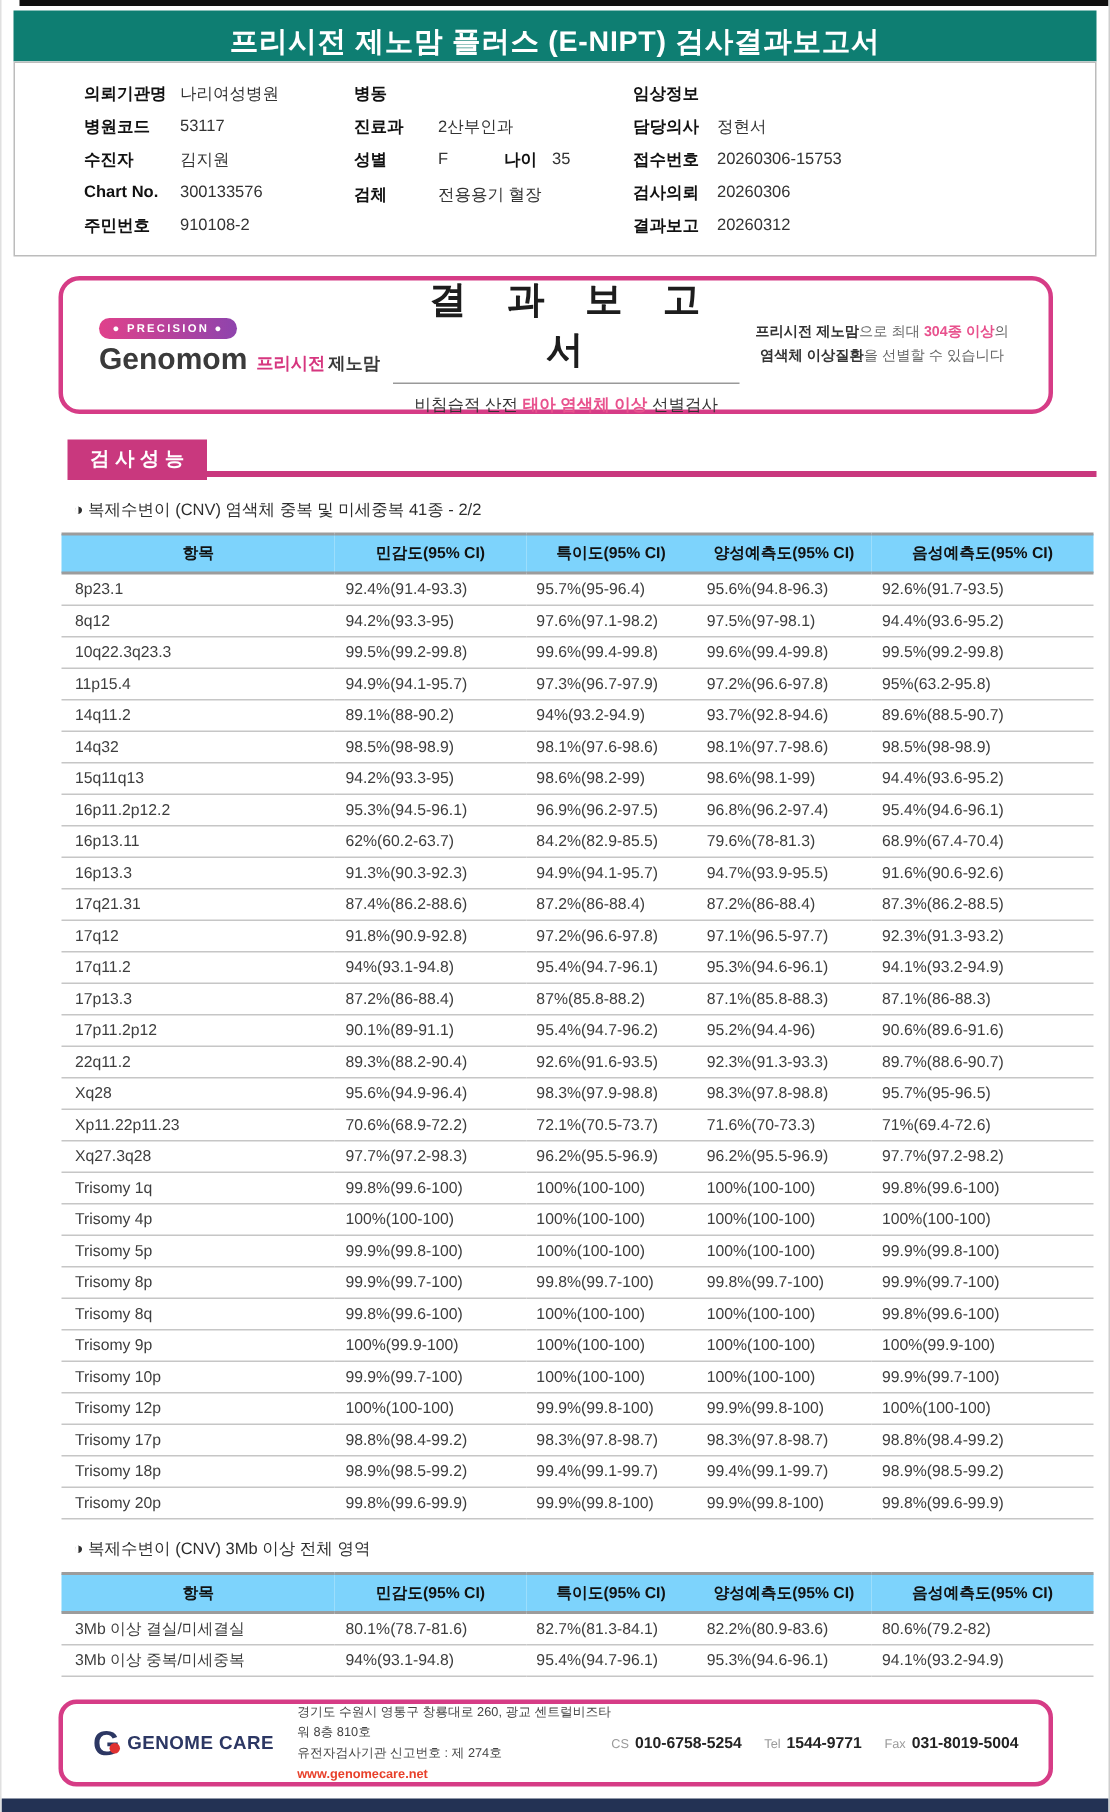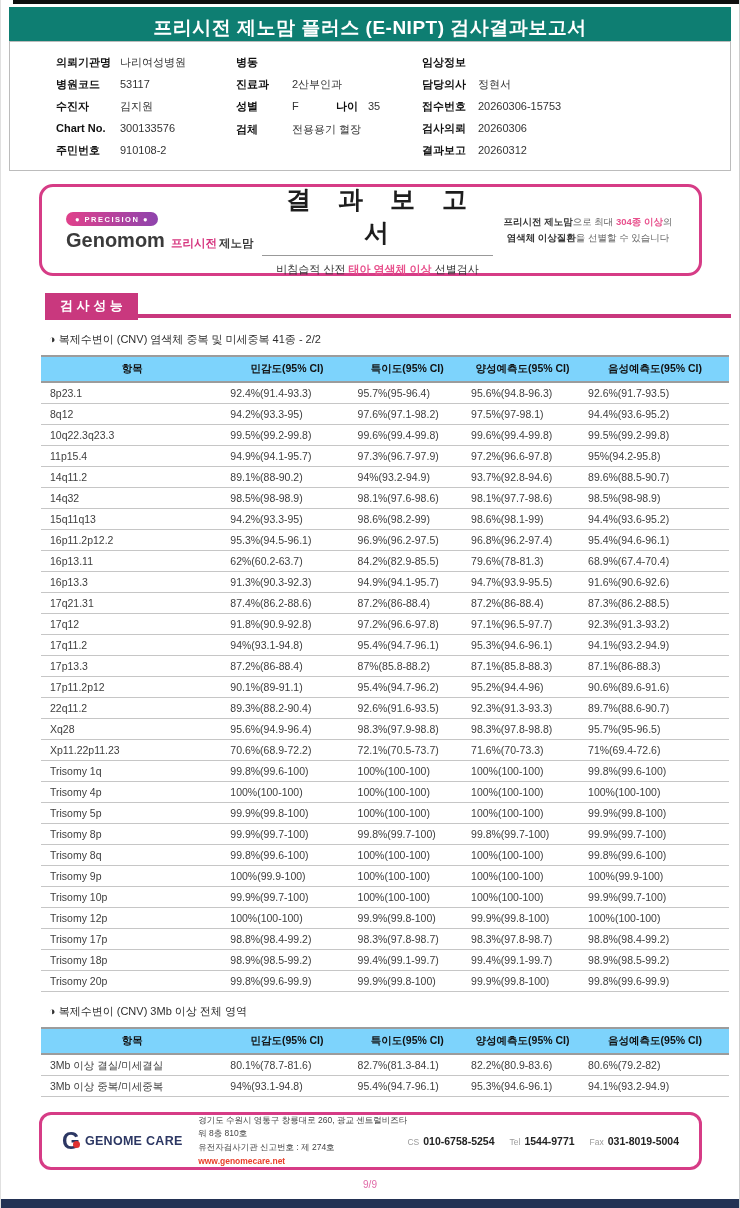--- a/index.html
+++ b/index.html
@@ -208,21 +208,21 @@
           <td class="c-val">99.5%(99.2-99.8)</td>
           <td class="c-val">99.6%(99.4-99.8)</td>
           <td class="c-val">99.6%(99.4-99.8)</td>
           <td class="c-val">99.5%(99.2-99.8)</td>
         </tr>
         <tr>
           <td class="c-item">11p15.4</td>
           <td class="c-val">94.9%(94.1-95.7)</td>
           <td class="c-val">97.3%(96.7-97.9)</td>
           <td class="c-val">97.2%(96.6-97.8)</td>
-          <td class="c-val">95%(94.2-95.8)</td>
+          <td class="c-val">95%(63.2-95.8)</td>
         </tr>
         <tr>
           <td class="c-item">14q11.2</td>
           <td class="c-val">89.1%(88-90.2)</td>
           <td class="c-val">94%(93.2-94.9)</td>
           <td class="c-val">93.7%(92.8-94.6)</td>
           <td class="c-val">89.6%(88.5-90.7)</td>
         </tr>
         <tr>
           <td class="c-item">14q32</td>
@@ -307,20 +307,27 @@
           <td class="c-val">98.3%(97.9-98.8)</td>
           <td class="c-val">98.3%(97.8-98.8)</td>
           <td class="c-val">95.7%(95-96.5)</td>
         </tr>
         <tr>
           <td class="c-item">Xp11.22p11.23</td>
           <td class="c-val">70.6%(68.9-72.2)</td>
           <td class="c-val">72.1%(70.5-73.7)</td>
           <td class="c-val">71.6%(70-73.3)</td>
           <td class="c-val">71%(69.4-72.6)</td>
+        </tr>
+        <tr>
+          <td class="c-item">Xq27.3q28</td>
+          <td class="c-val">97.7%(97.2-98.3)</td>
+          <td class="c-val">96.2%(95.5-96.9)</td>
+          <td class="c-val">96.2%(95.5-96.9)</td>
+          <td class="c-val">97.7%(97.2-98.2)</td>
         </tr>
         <tr>
           <td class="c-item">Trisomy 1q</td>
           <td class="c-val">99.8%(99.6-100)</td>
           <td class="c-val">100%(100-100)</td>
           <td class="c-val">100%(100-100)</td>
           <td class="c-val">99.8%(99.6-100)</td>
         </tr>
         <tr>
           <td class="c-item">Trisomy 4p</td>

